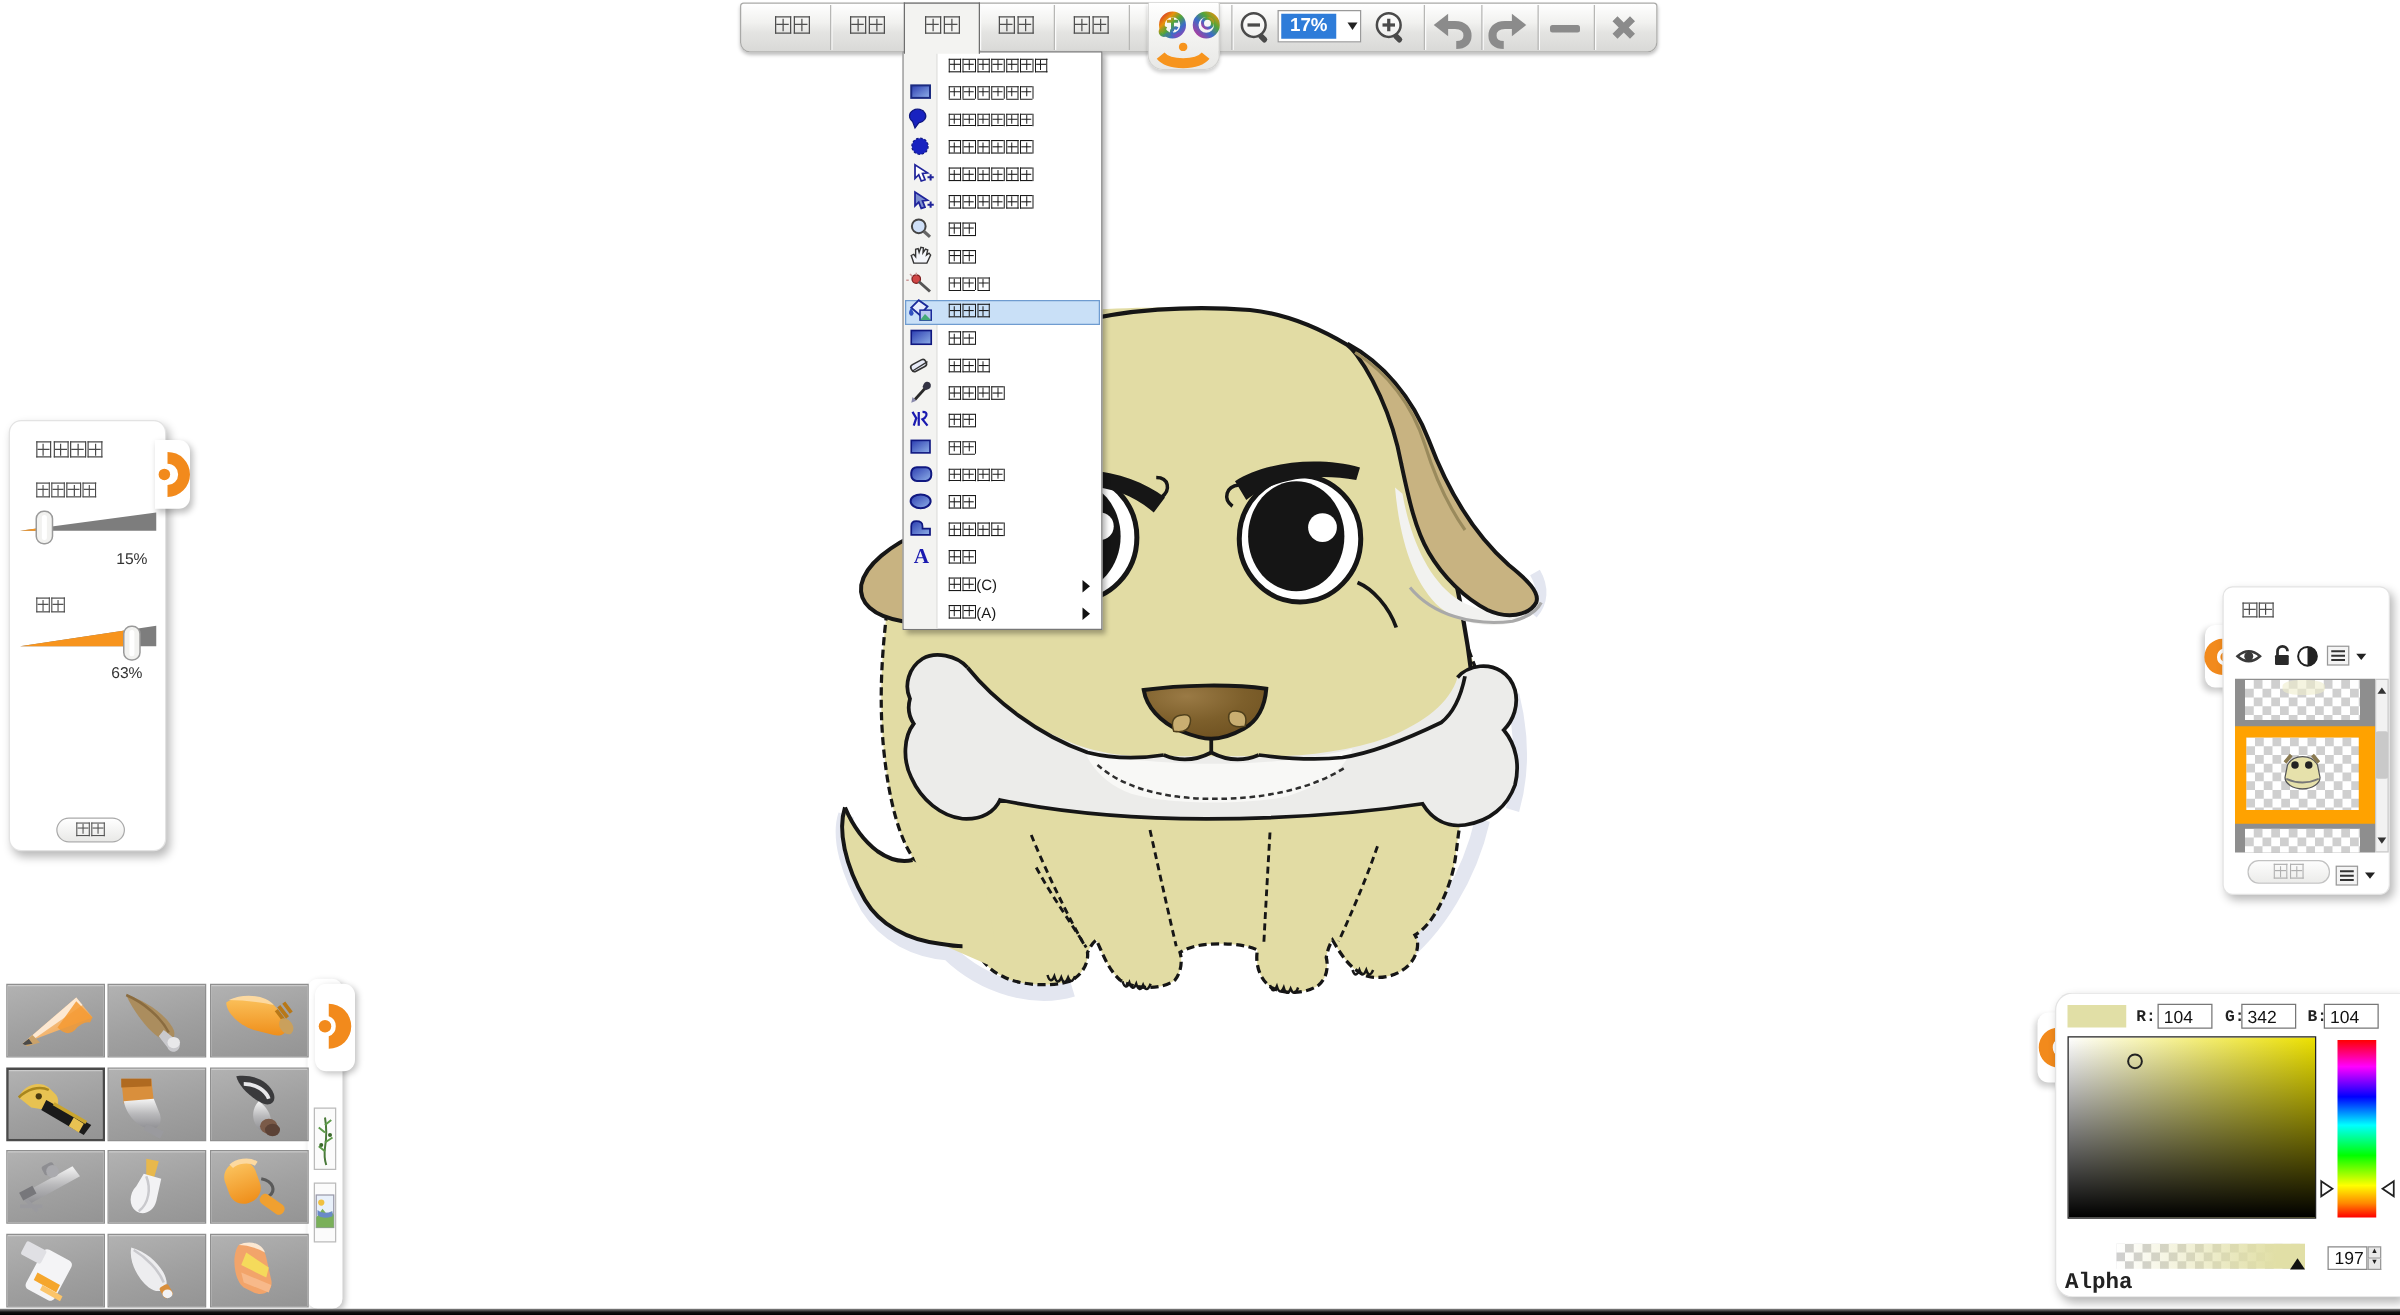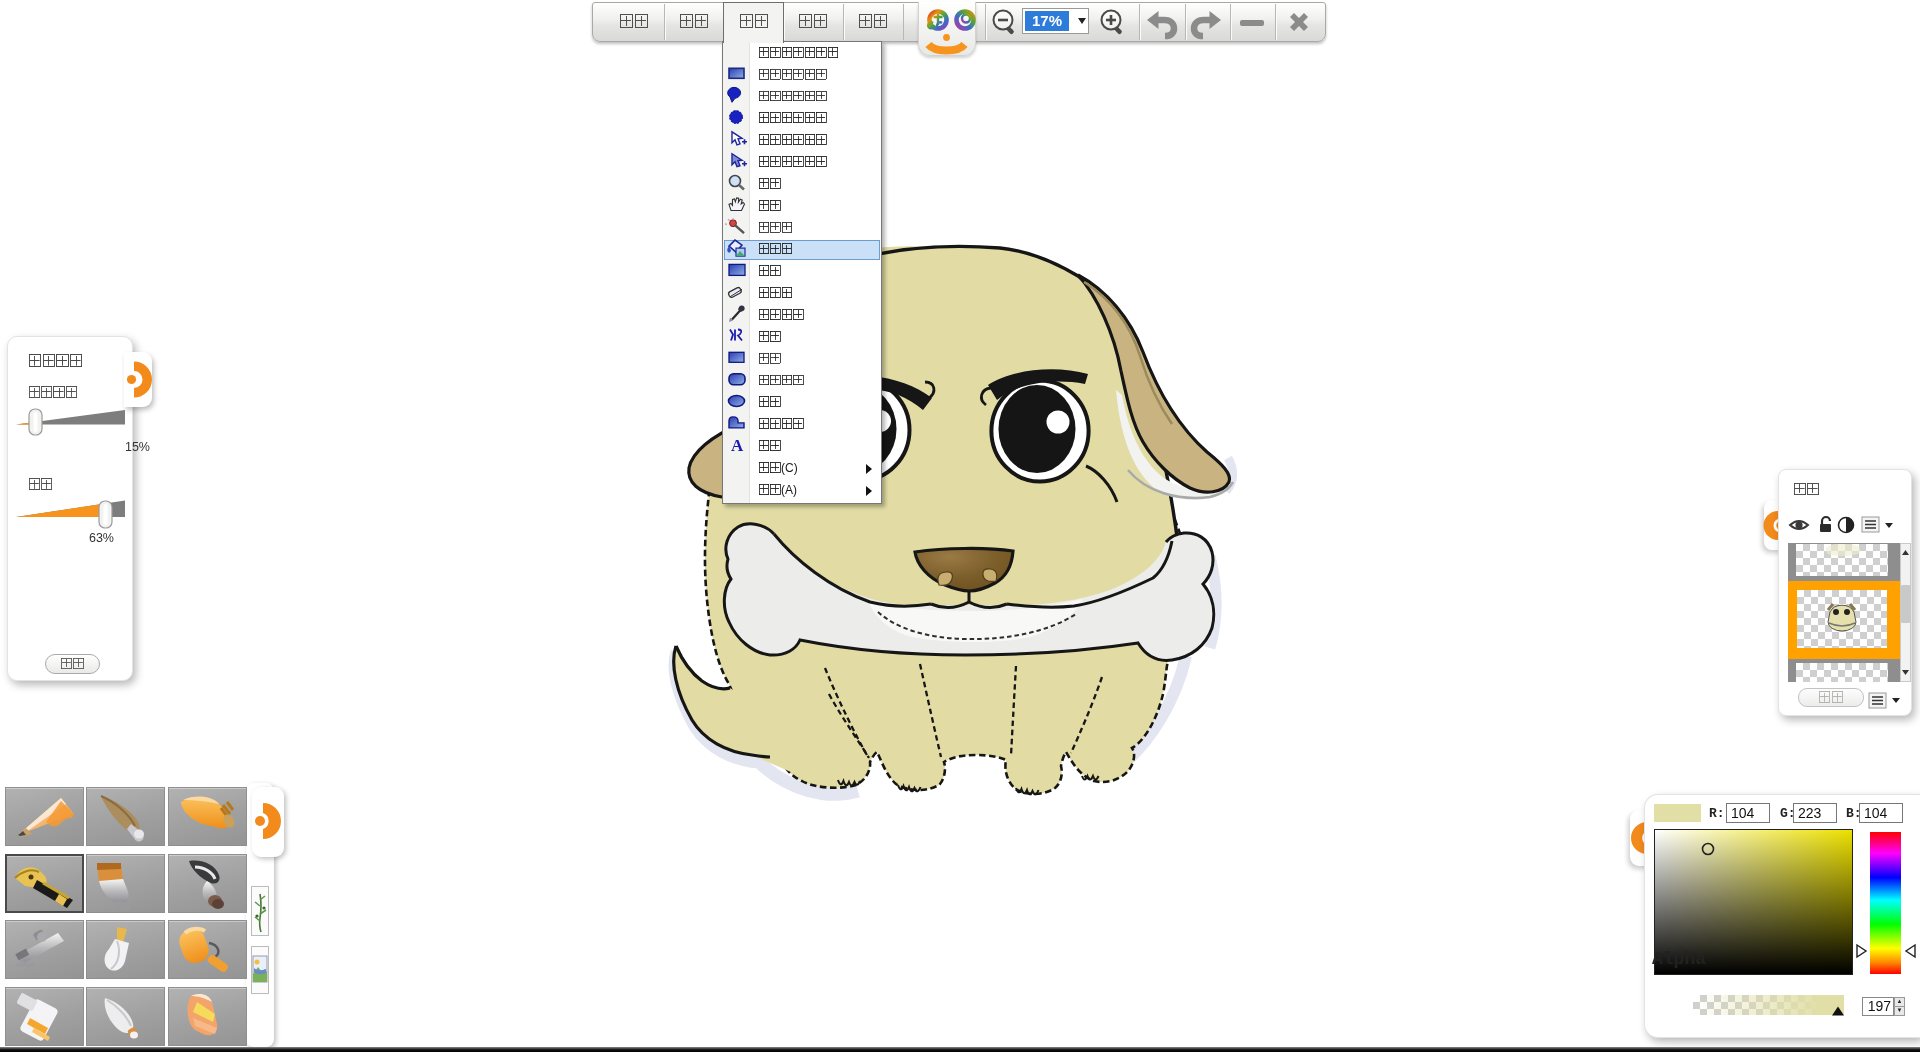--- a/index.html
+++ b/index.html
@@ -256,21 +256,21 @@
  <circle cx="7.5" cy="27.5" r="4.6" fill="#f28a1c"></circle>
 </svg>
 <div class="abs" style="left:28px;top:352px;color:#4a4a4a;font-size:15px;z-index:3;"><i class="h"></i><i class="h"></i><i class="h"></i><i class="h"></i></div>
 <div class="abs" style="left:28px;top:385px;color:#4a4a4a;font-size:13.5px;"><i class="h"></i><i class="h"></i><i class="h"></i><i class="h"></i></div>
 <svg class="abs" style="left:7px;top:400px" width="126" height="45" viewBox="0 0 126 45">
  <path d="M 9,24.5 L 118,10 L 118,24.5 Z" fill="#7d7d7d"></path>
  <path d="M 9,24.5 L 28,22 L 28,24.5 Z" fill="#f7941d"></path>
  <rect x="22" y="9" width="13" height="26" rx="6" fill="#f2f2f0" stroke="#9a9a9a" stroke-width="1.2"></rect>
  <rect x="26.5" y="12" width="4" height="20" rx="2" fill="#fff"></rect>
 </svg>
-<div class="abs" style="left:88px;top:440px;width:30px;text-align:right;font-size:12.5px;color:#333;margin-left:32px;">15%</div>
+<div class="abs" style="left:88px;top:440px;width:30px;text-align:right;font-size:12.5px;color:#333;">15%</div>
 <div class="abs" style="left:28px;top:477px;color:#4a4a4a;font-size:13.5px;"><i class="h"></i><i class="h"></i></div>
 <svg class="abs" style="left:7px;top:492px" width="126" height="48" viewBox="0 0 126 48">
  <path d="M 9,25 L 118,8.5 L 118,25 Z" fill="#7d7d7d"></path>
  <path d="M 9,25 L 98,11.5 L 98,25 Z" fill="#f7941d"></path>
  <rect x="92" y="9" width="13" height="27" rx="6" fill="#f2f2f0" stroke="#9a9a9a" stroke-width="1.2"></rect>
  <rect x="96.5" y="12" width="4" height="21" rx="2" fill="#fff"></rect>
 </svg>
 <div class="abs" style="left:84px;top:531px;width:30px;text-align:right;font-size:12.5px;color:#333;">63%</div>
 <div class="abs" style="left:45px;top:654px;width:55px;height:20px;border:1.5px solid #aaa;border-radius:10px;
  background:linear-gradient(#fff,#e9e9e7);text-align:center;color:#555;font-size:13px;line-height:18px;"><i class="h"></i><i class="h"></i></div>
@@ -531,35 +531,35 @@
  box-shadow:-2px 3px 5px rgba(0,0,0,.2);"></div>
 <svg class="abs" style="left:1630px;top:810px" width="26" height="56" viewBox="0 0 26 56">
  <path d="M 17,12 A 16,16 0 0 0 17,44 L 17,35 A 7.5,7.5 0 0 1 17,21 Z" fill="#f28a1c"></path>
  <circle cx="19.5" cy="28" r="4.2" fill="#f28a1c"></circle>
 </svg>
 <div class="panel" style="left:1644px;top:794px;width:276px;height:244px;border-radius:14px 0 0 14px;border-right:none;"></div>
 <div class="abs" style="left:1654px;top:804px;width:47px;height:18px;background:#e1dfa6;z-index:2;"></div>
 <div class="abs" style="left:1709px;top:806px;font-family:'Liberation Mono',monospace;font-size:13px;font-weight:bold;color:#222;z-index:2;">R:</div>
 <div class="abs" style="left:1726px;top:803px;width:44px;height:20px;background:#fff;border:1px solid #777;font-size:14px;color:#111;padding:1px 0 0 4px;z-index:2;">104</div>
 <div class="abs" style="left:1780px;top:806px;font-family:'Liberation Mono',monospace;font-size:13px;font-weight:bold;color:#222;z-index:2;">G:</div>
-<div class="abs" style="left:1793px;top:803px;width:44px;height:20px;background:#fff;border:1px solid #777;font-size:14px;color:#111;padding:1px 0 0 4px;z-index:2;">223</div>
+<div class="abs" style="left:1793px;top:803px;width:44px;height:20px;background:#fff;border:1px solid #777;font-size:14px;color:#111;padding:1px 0 0 4px;z-index:2;">342</div>
 <div class="abs" style="left:1846px;top:806px;font-family:'Liberation Mono',monospace;font-size:13px;font-weight:bold;color:#222;z-index:2;">B:</div>
 <div class="abs" style="left:1859px;top:803px;width:44px;height:20px;background:#fff;border:1px solid #777;font-size:14px;color:#111;padding:1px 0 0 4px;z-index:2;">104</div>
 <div class="abs" style="left:1654px;top:829px;width:199px;height:146px;border:1px solid #222;z-index:2;
  background:linear-gradient(to top,#000,rgba(0,0,0,0)),linear-gradient(to right,#fff,#ece000);"></div>
 <svg class="abs" style="left:1690px;top:835px;z-index:3" width="40" height="40" viewBox="0 0 40 40">
  <circle cx="18" cy="14" r="5.5" fill="none" stroke="#222" stroke-width="1.6"></circle>
 </svg>
 <div class="abs" style="left:1870px;top:832px;width:31px;height:142px;z-index:2;
  background:linear-gradient(#f00,#f0f 15%,#00f 32%,#0ff 48%,#0f0 65%,#ff0 82%,#f80 92%,#f00);"></div>
 <svg class="abs" style="left:1855px;top:942px;z-index:3" width="62" height="18" viewBox="0 0 62 18">
  <path d="M 2,3 l 9,6 l -9,6 Z" fill="#fff" stroke="#222" stroke-width="1.4"></path>
  <path d="M 60,3 l -9,6 l 9,6 Z" fill="#fff" stroke="#222" stroke-width="1.4"></path>
 </svg>
-<div class="abs" style="left:1652px;top:949px;font-family:'Liberation Mono',monospace;font-size:18px;font-weight:bold;color:#222;z-index:2;">Alpha</div>
+<div class="abs" style="left:1652px;top:1016px;font-family:'Liberation Mono',monospace;font-size:18px;font-weight:bold;color:#222;z-index:2;">Alpha</div>
 <div class="abs checker" style="left:1693px;top:995px;width:151px;height:20px;z-index:2;"></div>
 <div class="abs" style="left:1693px;top:995px;width:151px;height:20px;z-index:3;
  background:linear-gradient(to right,rgba(225,223,166,0),rgba(225,223,166,1) 85%);"></div>
 <svg class="abs" style="left:1830px;top:1006px;z-index:4" width="16" height="10" viewBox="0 0 16 10">
  <path d="M 8,0.5 l 6,9 l -12,0 Z" fill="#111"></path>
 </svg>
 <div class="abs" style="left:1862px;top:997px;width:32px;height:19px;background:#fff;border:1px solid #888;font-size:14px;color:#111;text-align:right;padding:0 2px 0 0;z-index:2;">197</div>
 <div class="abs" style="left:1894px;top:997px;width:11px;height:19px;z-index:2;">
  <div style="width:11px;height:9.5px;background:#e8e8e8;border:1px solid #999;font-size:6px;line-height:7px;text-align:center;color:#222;">▲</div>
  <div style="width:11px;height:9.5px;background:#e8e8e8;border:1px solid #999;border-top:none;font-size:6px;line-height:7px;text-align:center;color:#222;">▼</div>

